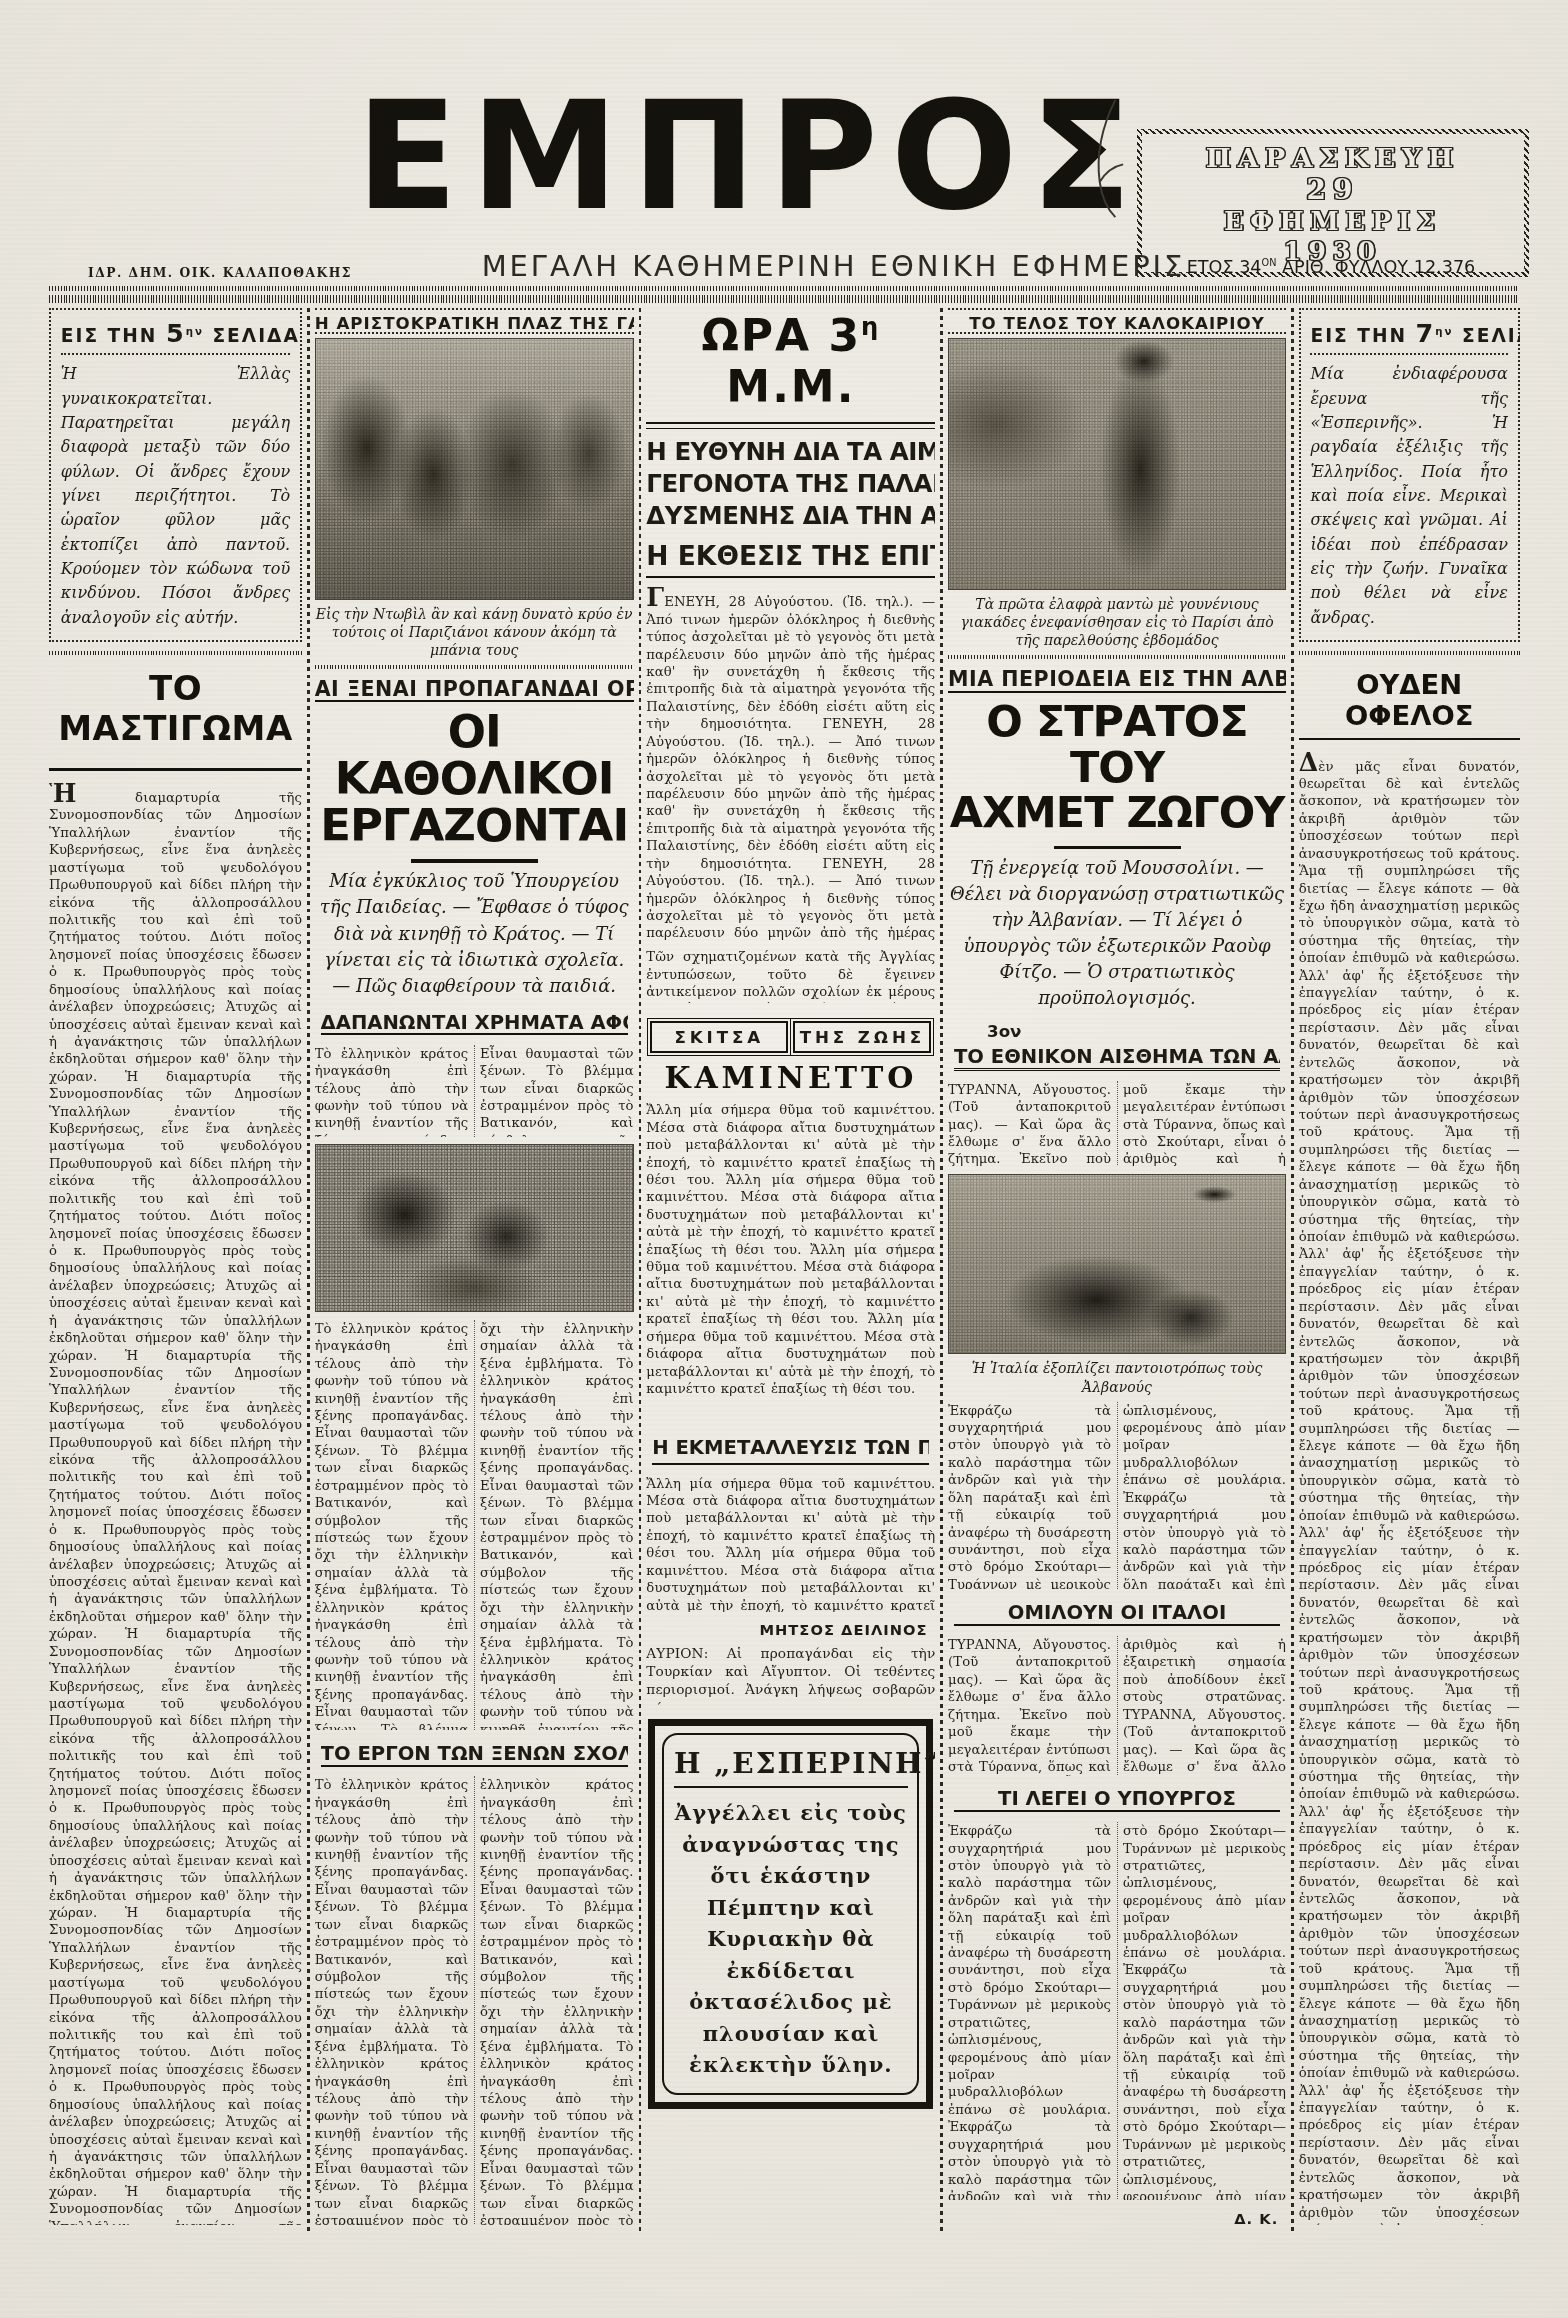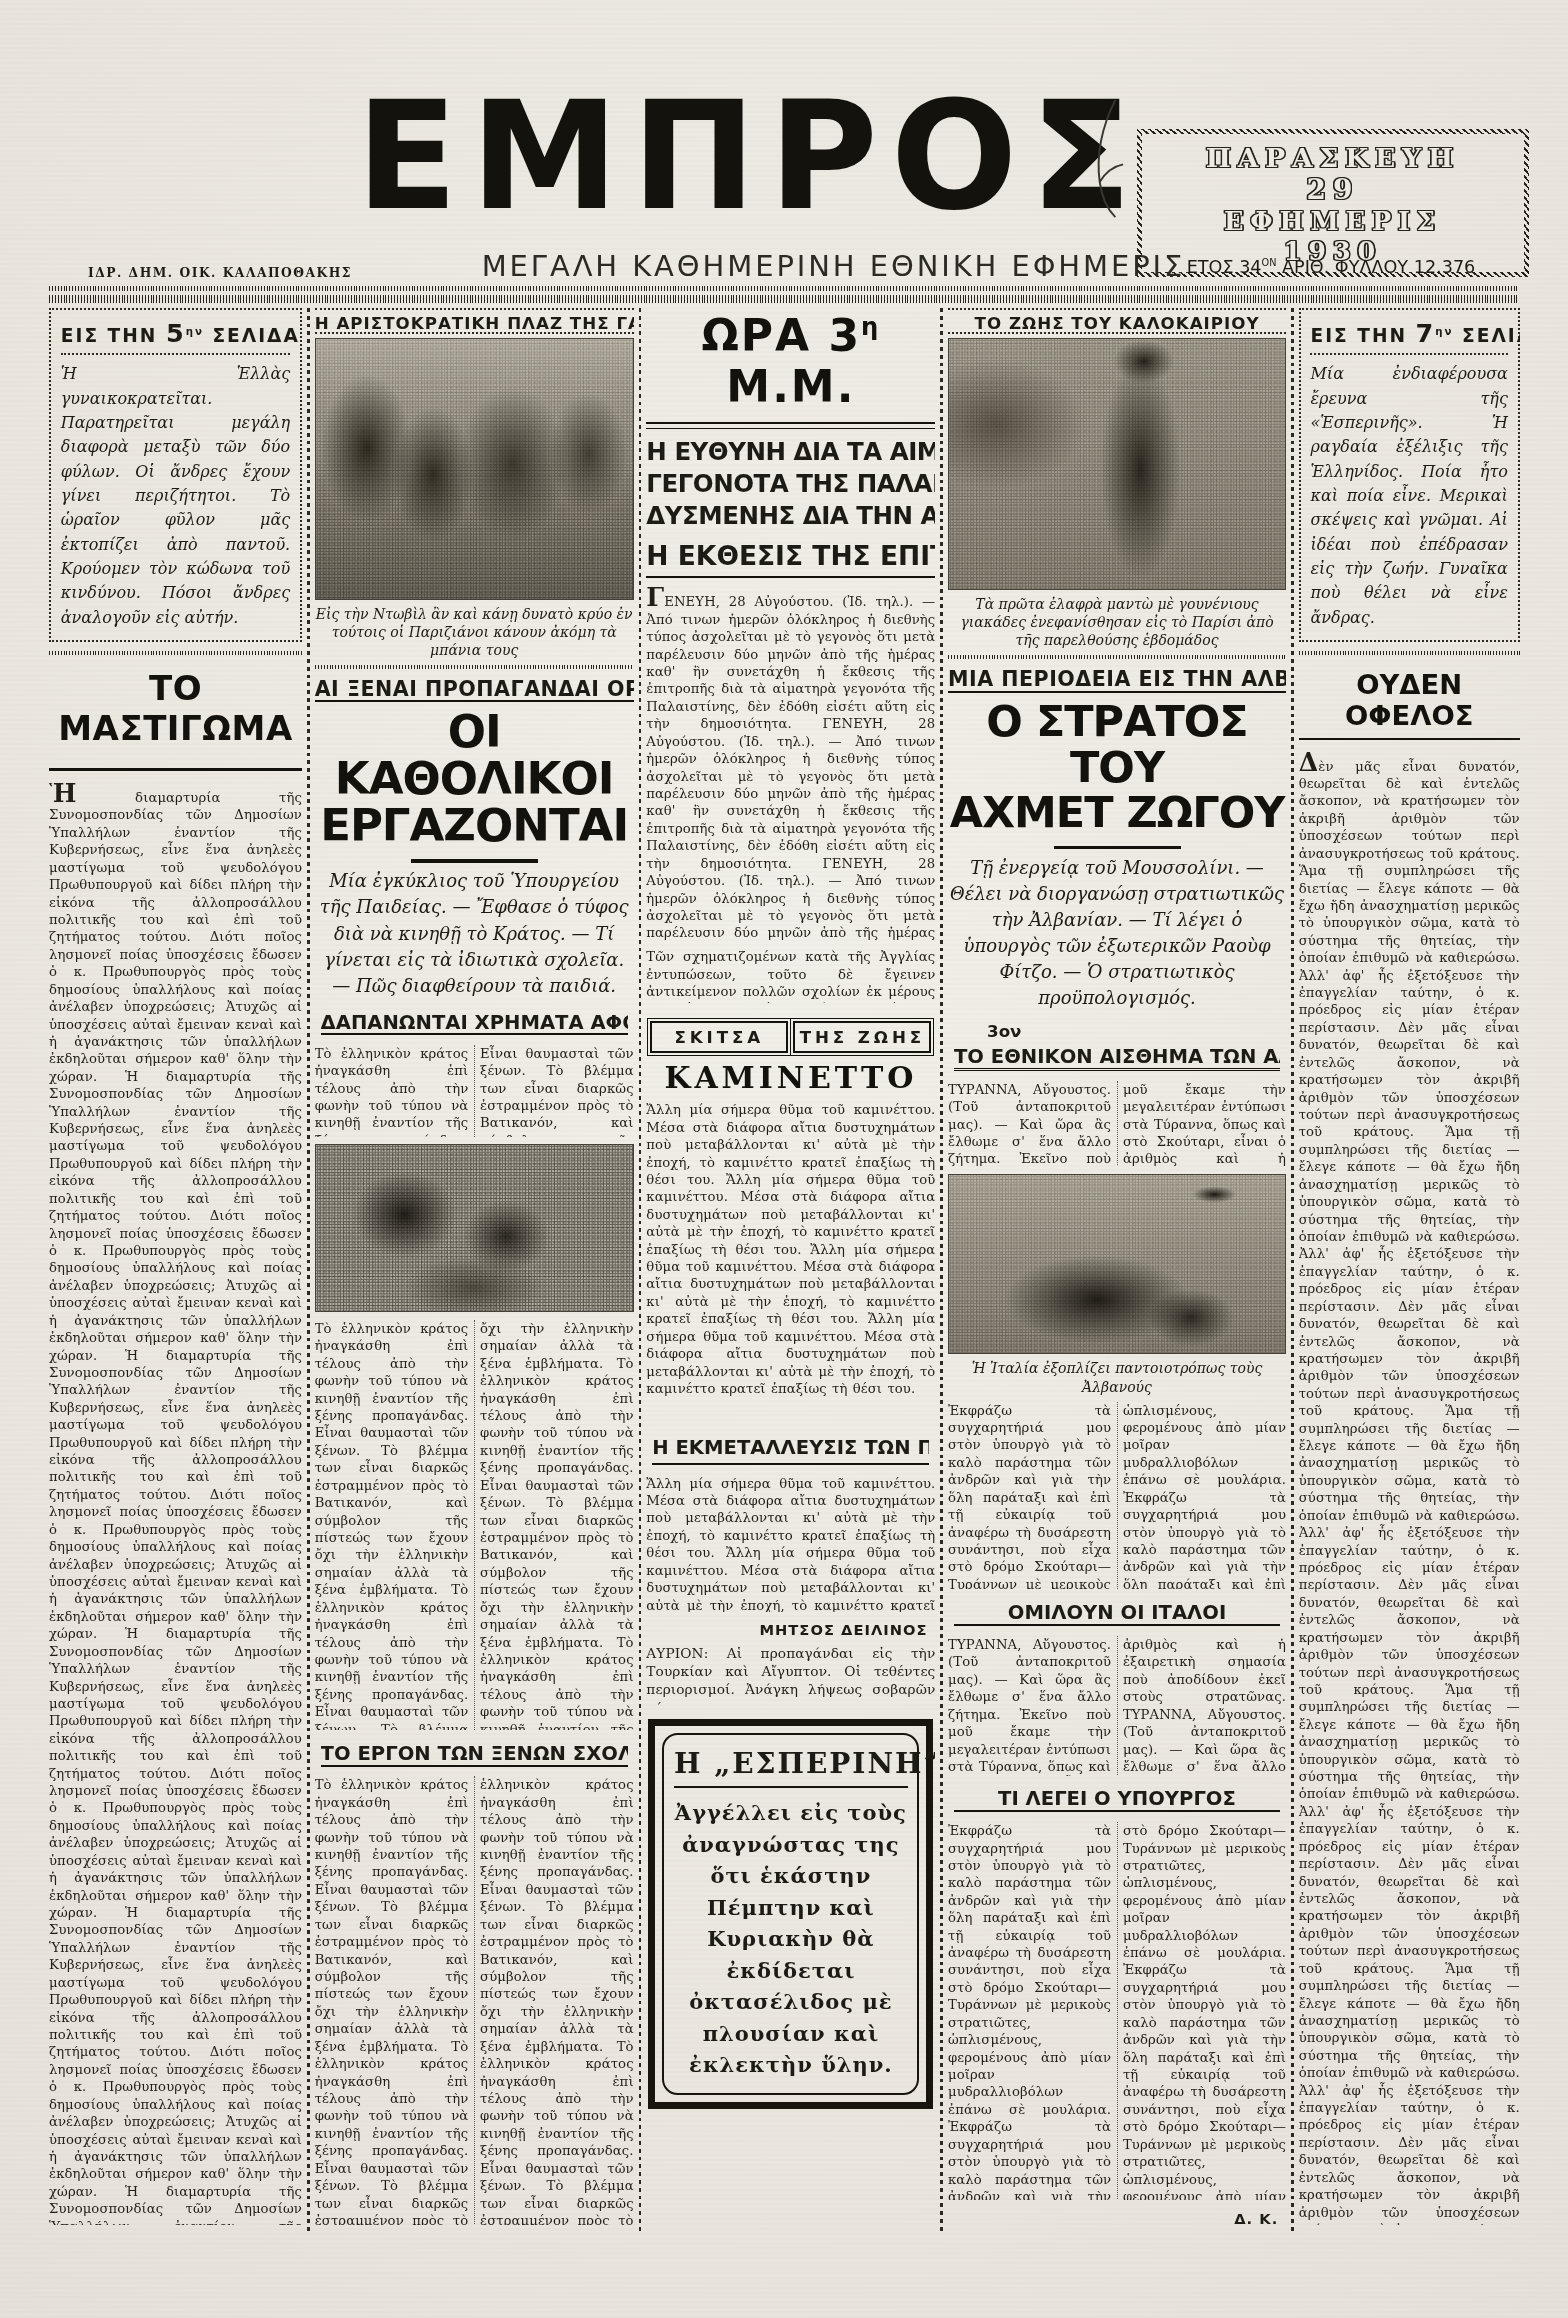--- a/index.html
+++ b/index.html
@@ -204,21 +204,21 @@
         <div class="ad-inner">
           <div class="ad-title">Η „ΕΣΠΕΡΙΝΗ”</div>
           <div class="ad-body">Ἀγγέλλει εἰς τοὺς ἀναγνώστας της ὅτι ἑκάστην Πέμπτην καὶ Κυριακὴν θὰ ἐκδίδεται ὀκτασέλιδος μὲ πλουσίαν καὶ ἐκλεκτὴν ὕλην.</div>
         </div>
       </div>
     </section>
 
     <div class="vsep"></div>
 
     <section class="col c4">
-      <div class="photo-header">ΤΟ ΖΩΗΣ ΤΟΥ ΚΑΛΟΚΑΙΡΙΟΥ</div>
+      <div class="photo-header">ΤΟ ΤΕΛΟΣ ΤΟΥ ΚΑΛΟΚΑΙΡΙΟΥ</div>
       <div class="photo photo-woman ph-305">
           <div class="blobs"></div>
         </div>
       <p class="caption">Τὰ πρῶτα ἐλαφρὰ μαντὼ μὲ γουνένιους γιακάδες ἐνεφανίσθησαν εἰς τὸ Παρίσι ἀπὸ τῆς παρελθούσης ἑβδομάδος</p>
       <div class="hatch-h thin"></div>
       <div class="kicker">ΜΙΑ ΠΕΡΙΟΔΕΙΑ ΕΙΣ ΤΗΝ ΑΛΒΑΝΙΑΝ</div>
       <h2 class="headline h-stratos">
         <span>Ο ΣΤΡΑΤΟΣ ΤΟΥ</span><br>
         <span>ΑΧΜΕΤ ΖΩΓΟΥ</span>
       </h2>

